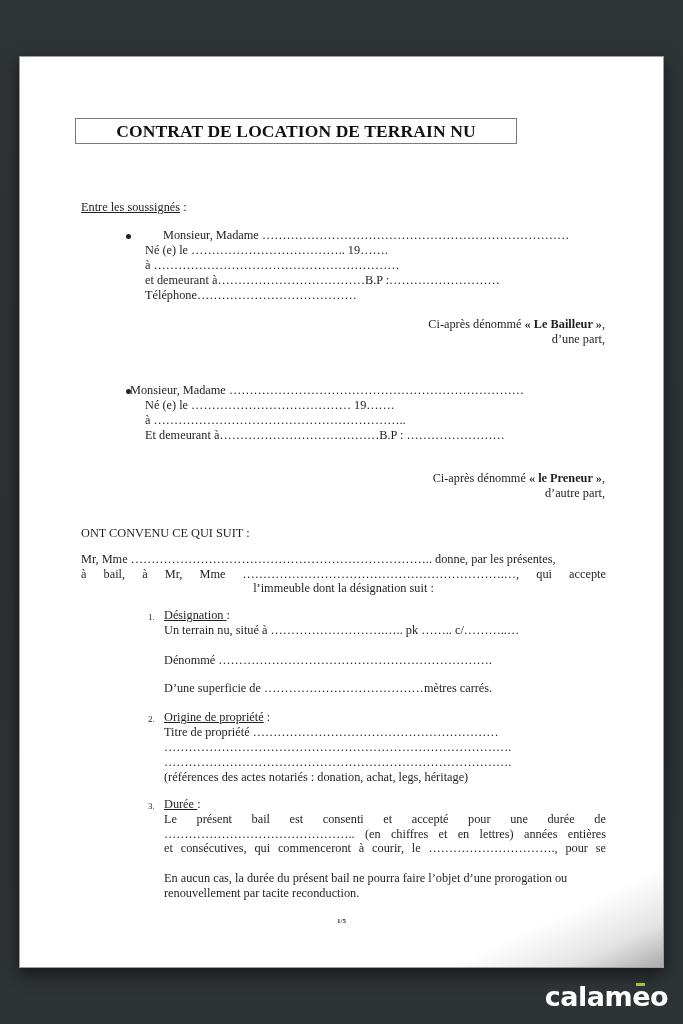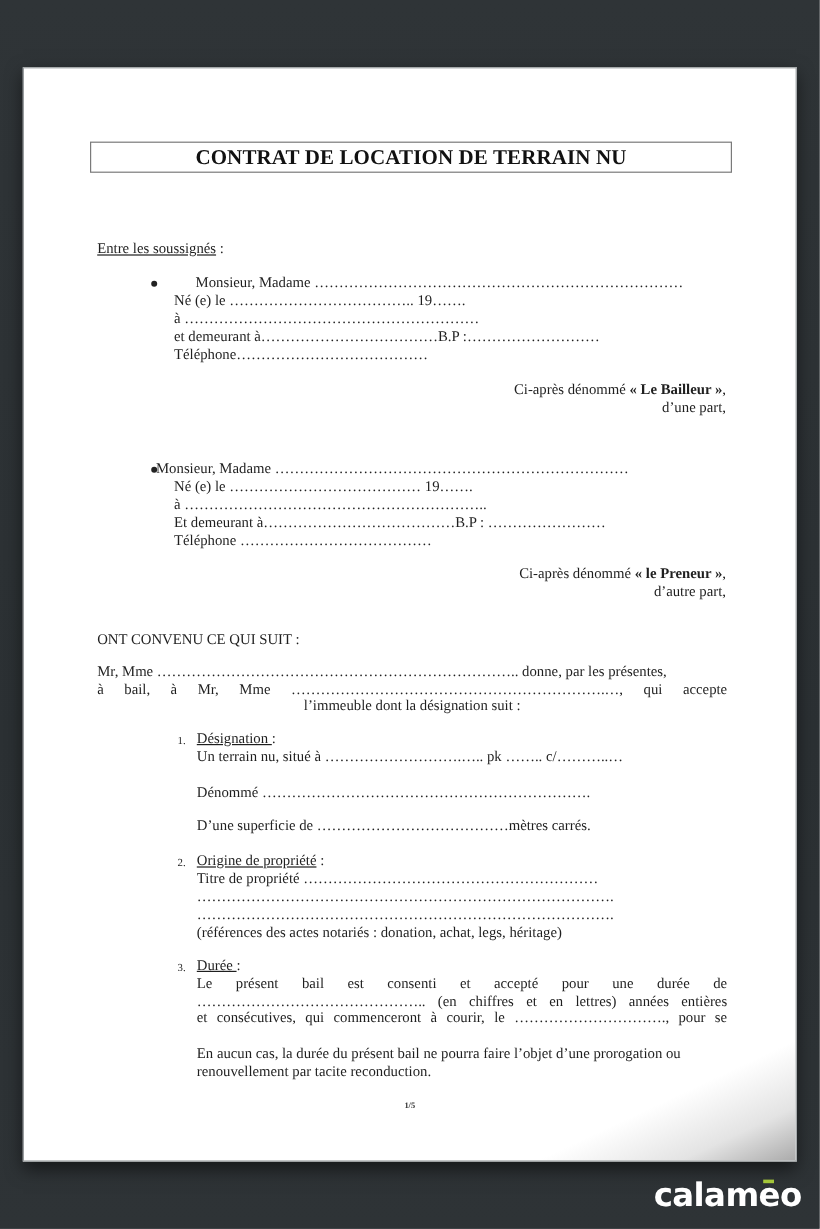--- a/index.html
+++ b/index.html
@@ -25,21 +25,21 @@
   }
   .page-curl {
     position: absolute; right: 0; bottom: 0;
     width: 220px; height: 120px;
     background: linear-gradient(155deg, rgba(255,255,255,0) 55%, rgba(200,200,200,0.5) 80%, rgba(150,150,150,0.8) 100%);
     pointer-events: none;
   }
   .title-box {
     position: absolute;
     left: 55px; top: 61px;
-    width: 535px; height: 26px;
+    width: 442px; height: 26px;
     border: 1px solid #7a7a7a;
     display: flex; align-items: center; justify-content: center;
   }
   .title-box span {
     font-weight: bold;
     font-size: 17.5px;
     letter-spacing: 0.1px;
     color: #111;
   }
   .txt {
@@ -115,21 +115,20 @@
   <div class="txt" style="left:125px; top:216px;">et demeurant à………………………………B.P :………………………</div>
   <div class="txt" style="left:125px; top:231px;">Téléphone…………………………………</div>
   <div class="txt right" style="right:58px; top:260px;"><span>Ci-après dénommé </span><span class="b">« Le Bailleur »</span><span>,</span></div>
   <div class="txt right" style="right:58px; top:275px;">d’une part,</div>
 
   <div class="bullet" style="left:106px; top:332px;"></div>
   <div class="txt" style="left:110px; top:326px;">Monsieur, Madame ………………………………………………………………</div>
   <div class="txt" style="left:125px; top:341px;">Né (e) le ………………………………… 19…….</div>
   <div class="txt" style="left:125px; top:356px;">à ……………………………………………………..</div>
   <div class="txt" style="left:125px; top:371px;">Et demeurant à…………………………………B.P : ……………………</div>
-  <div class="txt" style="left:125px; top:386px;">Téléphone …………………………………</div>
   <div class="txt right" style="right:58px; top:414px;"><span>Ci-après dénommé </span><span class="b">« le Preneur »</span><span>,</span></div>
   <div class="txt right" style="right:58px; top:429px;">d’autre part,</div>
 
   <div class="txt" style="left:61px; top:469px;">ONT CONVENU CE QUI SUIT :</div>
 
   <div class="justify" style="left:61px; top:495px; width:525px;">
     <div class="jline">
       <span>Mr, Mme ……………………………………………………………….. donne, par les présentes,</span>
     </div>
     <div class="jline">

